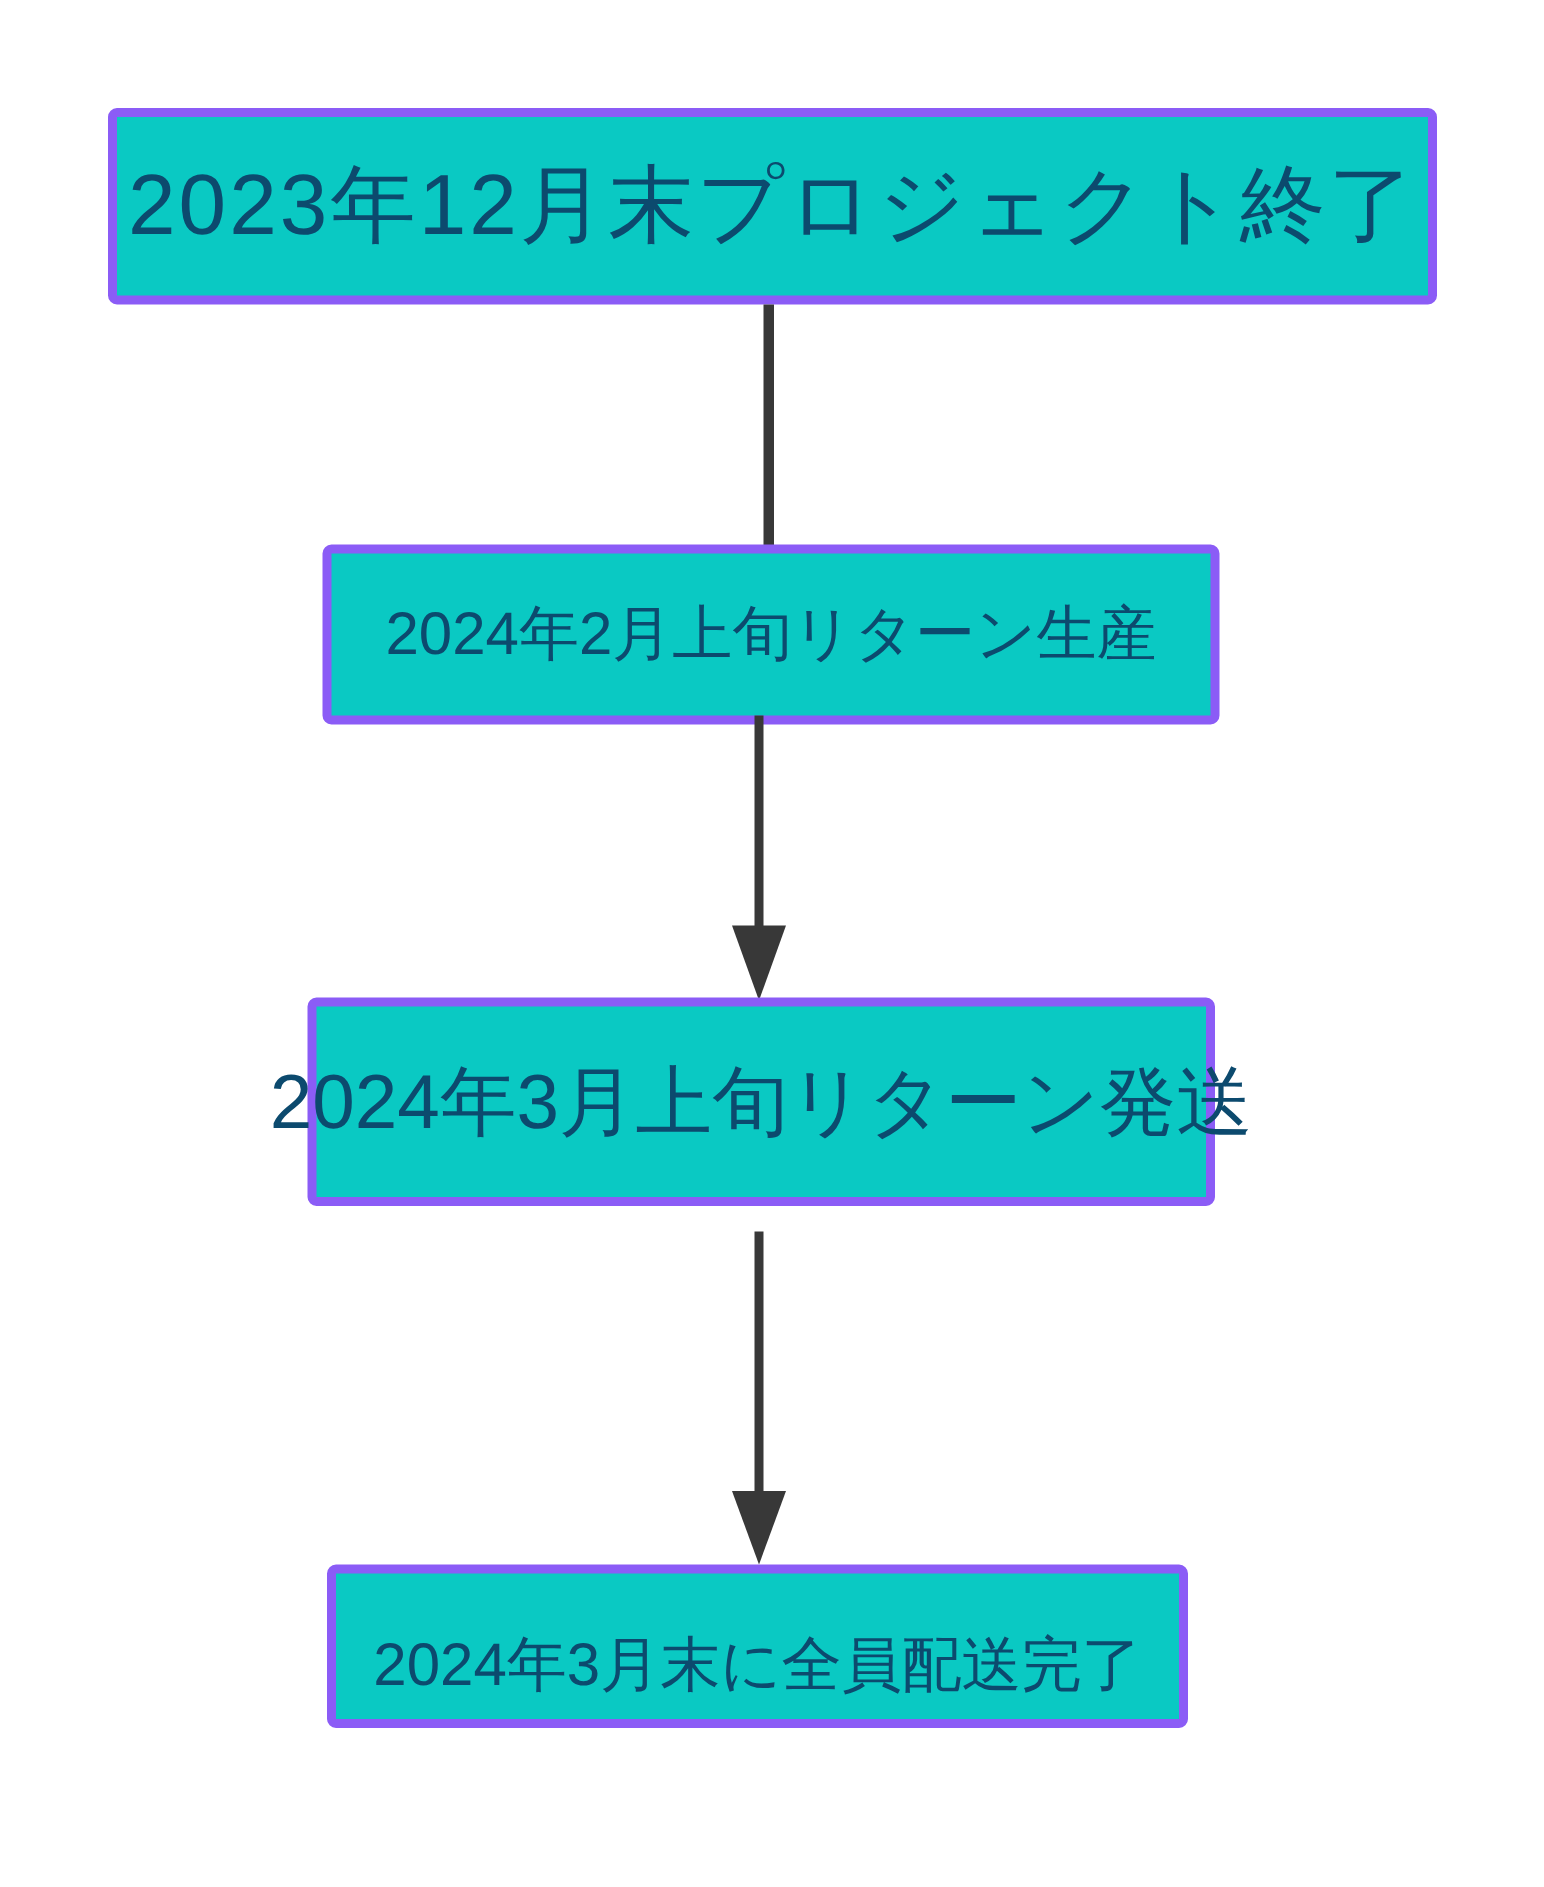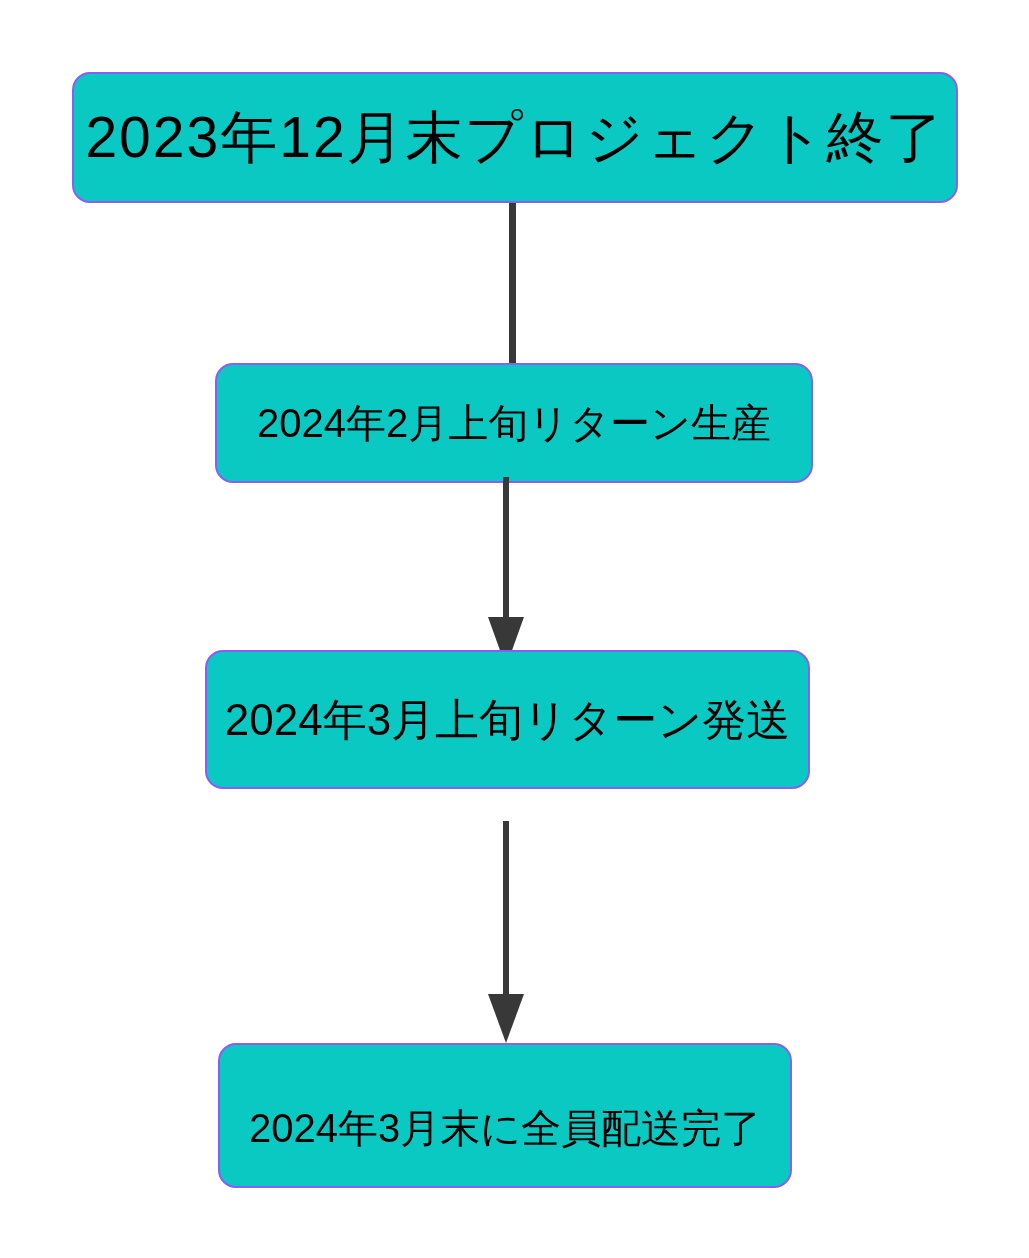--- a/index.html
+++ b/index.html
@@ -12,56 +12,56 @@
     width: 1029px;
     height: 1258px;
     background: #FFFFFF;
     overflow: hidden;
     font-family: "Liberation Sans", sans-serif;
   }
   .node {
     position: absolute;
     box-sizing: border-box;
     background: #0AC9C3;
-    border: 2px solid #8b5cf6;
-    border-radius: 18px;
+    border: 6px solid #8b5cf6;
+    border-radius: 6px;
     display: flex;
     align-items: center;
     justify-content: center;
-    color: #000000;
+    color: #0c4a6e;
     white-space: nowrap;
     line-height: 1;
   }
   .node-1 {
     left: 72px;
     top: 72px;
     width: 886px;
     height: 131px;
     font-size: 57px;
     letter-spacing: 2px;
   }
   .node-2 {
     left: 215px;
     top: 363px;
     width: 598px;
     height: 120px;
     font-size: 40px;
   }
   .node-3 {
     left: 205px;
-    top: 650px;
+    top: 665px;
     width: 605px;
     height: 139px;
-    font-size: 44px;
+    font-size: 51px;
   }
   .node-4 {
     left: 218px;
     top: 1043px;
     width: 574px;
-    height: 145px;
+    height: 109px;
     font-size: 40px;
     padding-top: 24px;
   }
   .edge-line {
     position: absolute;
     background: #383838;
   }
   .edge-line-1 {
     left: 509px;
     top: 203px;

